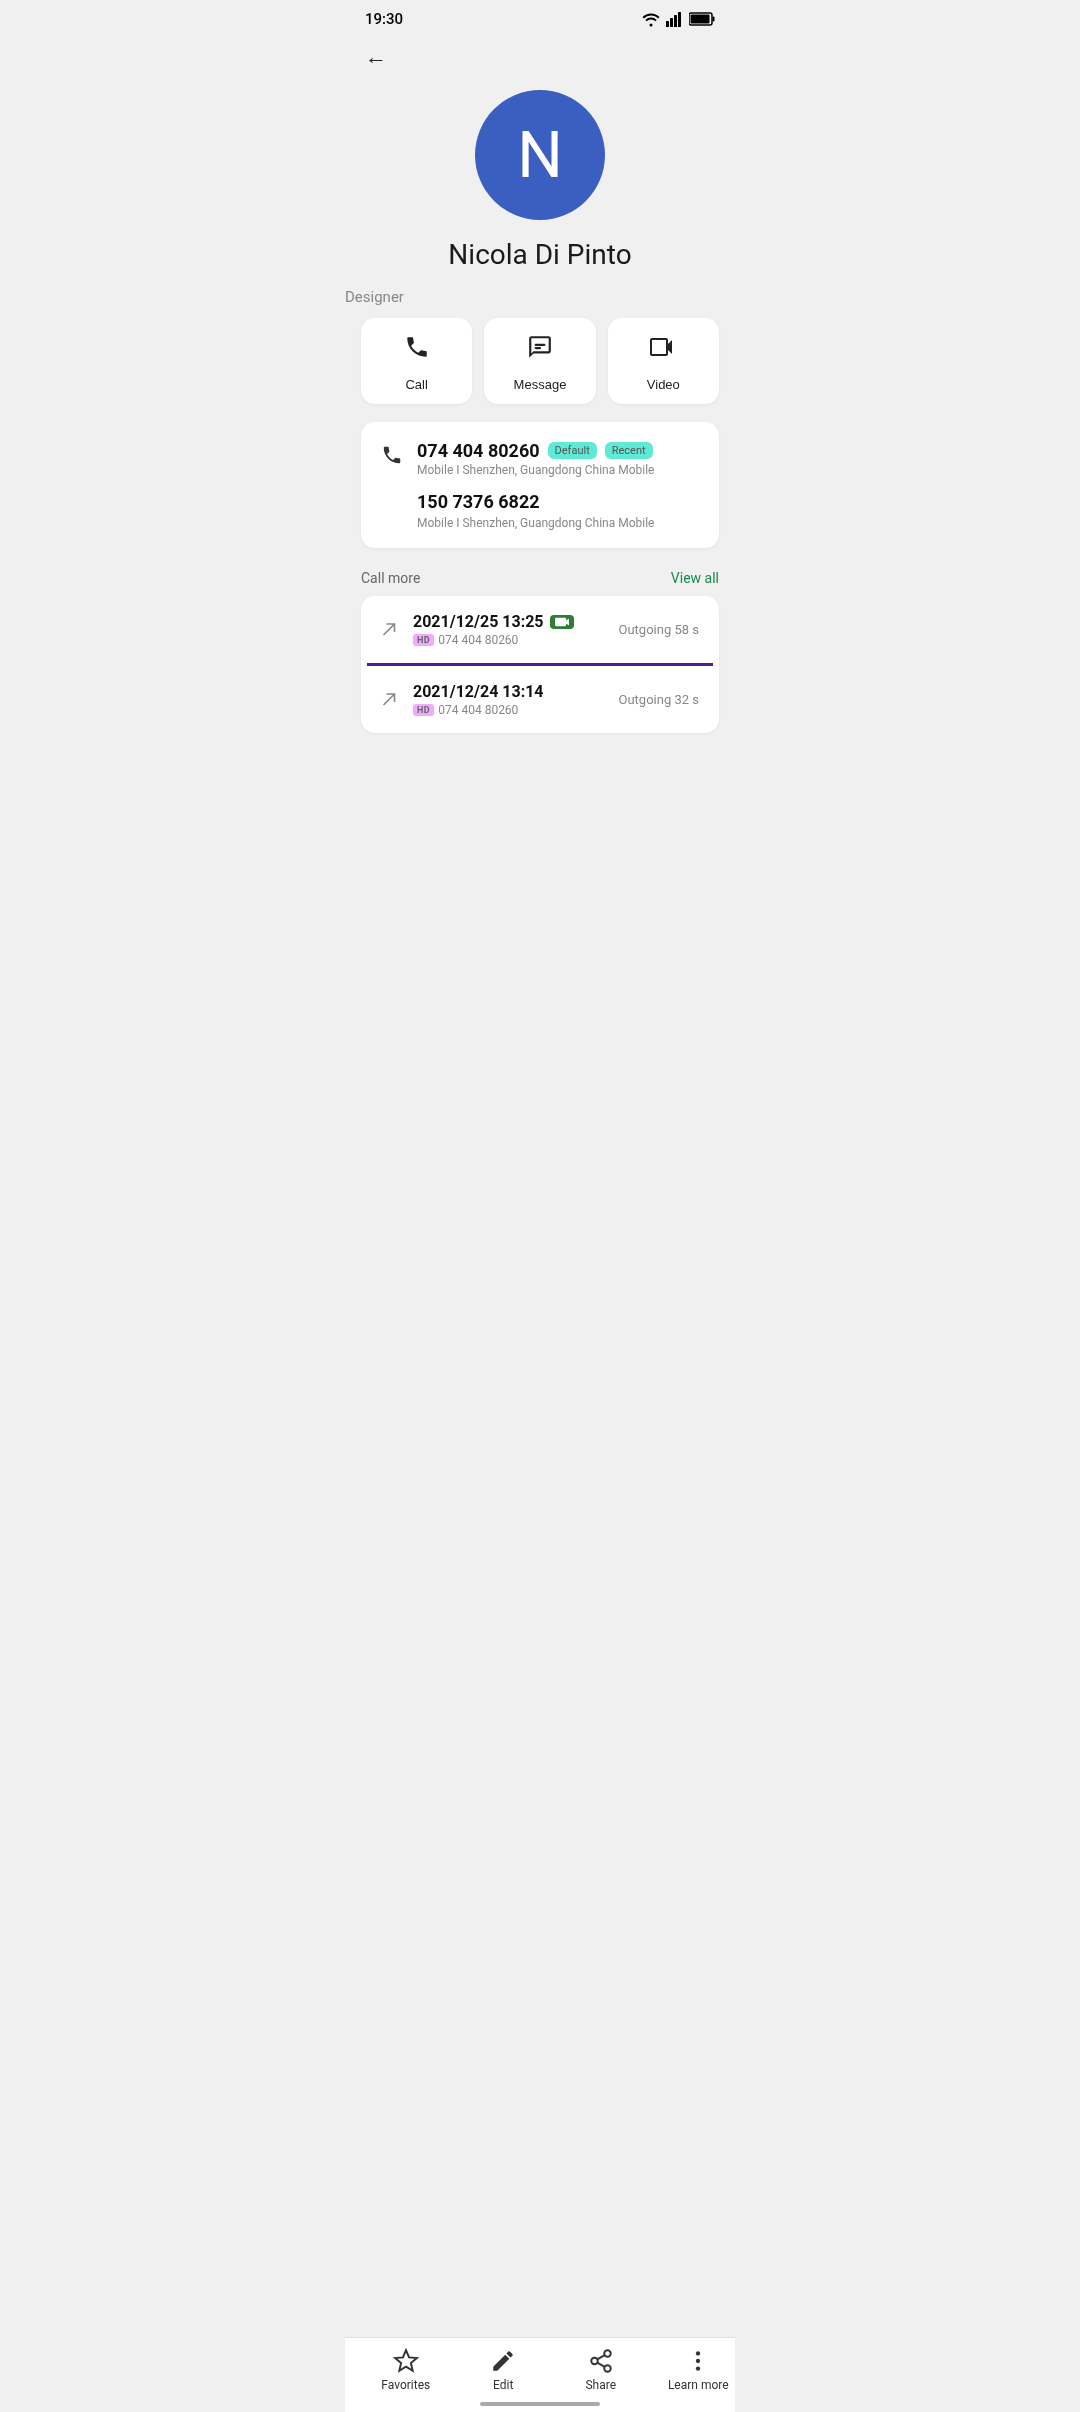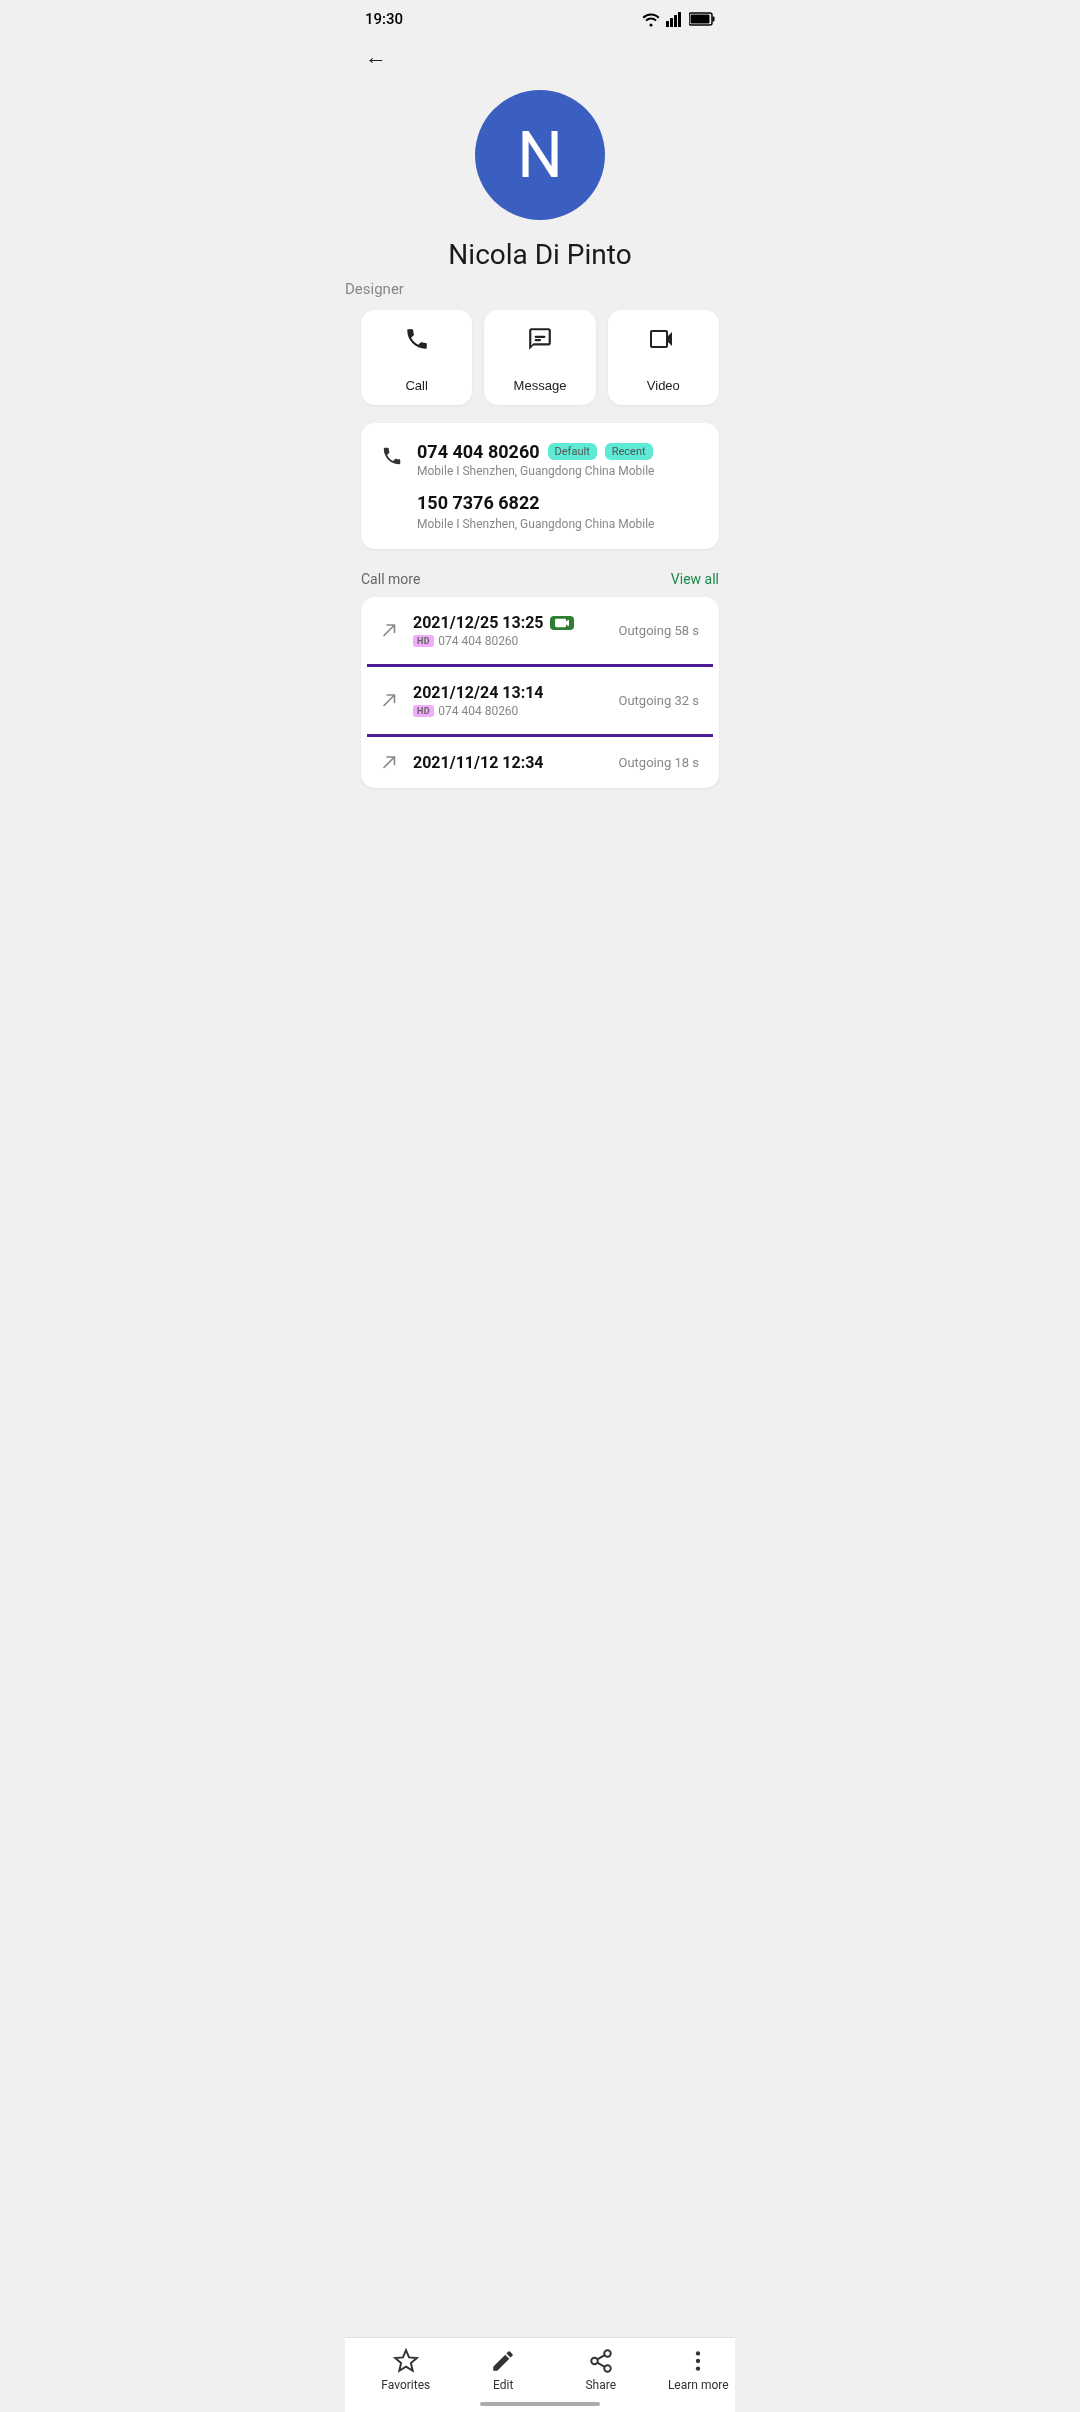--- a/index.html
+++ b/index.html
@@ -69,21 +69,21 @@
       font-size: 64px;
       font-weight: 400;
     }
 
     
     .contact-name {
       text-align: center;
       font-size: 28px;
       font-weight: 400;
       color: #1a1a1a;
-      margin-bottom: 9px;
+      margin-bottom: 17px;
     }
 
     .contact-title {
       font-size: 15px;
       color: #888;
       margin-bottom: 12px;
     }
 
     
     .action-row {
@@ -93,21 +93,21 @@
     }
 
     .action-btn {
       flex: 1;
       background: #fff;
       border-radius: 14px;
       padding: 16px 8px 12px;
       display: flex;
       flex-direction: column;
       align-items: center;
-      gap: 26px;
+      gap: 17px;
       cursor: pointer;
       border: none;
       box-shadow: 0 1px 3px rgba(0,0,0,0.06);
     }
 
     .action-btn-label {
       font-size: 13px;
       color: #222;
     }
 
@@ -446,35 +446,20 @@
       <div class="call-number-row">
         <span class="hd-badge">HD</span>
         <span class="call-number-text">074 404 80260</span>
       </div>
     </div>
     <div class="call-duration">
       <span>Outgoing</span> <span>32 s</span>
     </div>
   </div>
 
-  <div class="call-log-item">
-    <div class="call-arrow">
-      <svg width="18" height="18" viewBox="0 0 24 24">
-        <path d="M4 18L18 4M18 4H8M18 4v10" stroke="#888" stroke-width="2.2" fill="none" stroke-linecap="round" stroke-linejoin="round"></path>
-      </svg>
-    </div>
-    <div class="call-info">
-      <div class="call-datetime">
-        <span>2021/11/12 12:34</span>
-      </div>
-    </div>
-    <div class="call-duration">
-      <span>Outgoing</span> <span>18 s</span>
-    </div>
-  </div>
 
 </div>
 
 <div style="height: 90px;"></div>
 
 <div class="bottom-nav">
   <div class="nav-item">
     <svg width="26" height="26" viewBox="0 0 24 24">
       <path d="M12 17.27L18.18 21l-1.64-7.03L22 9.24l-7.19-.61L12 2 9.19 8.63 2 9.24l5.46 4.73L5.82 21z" fill="none" stroke="#333" stroke-width="1.8"></path>
     </svg>

